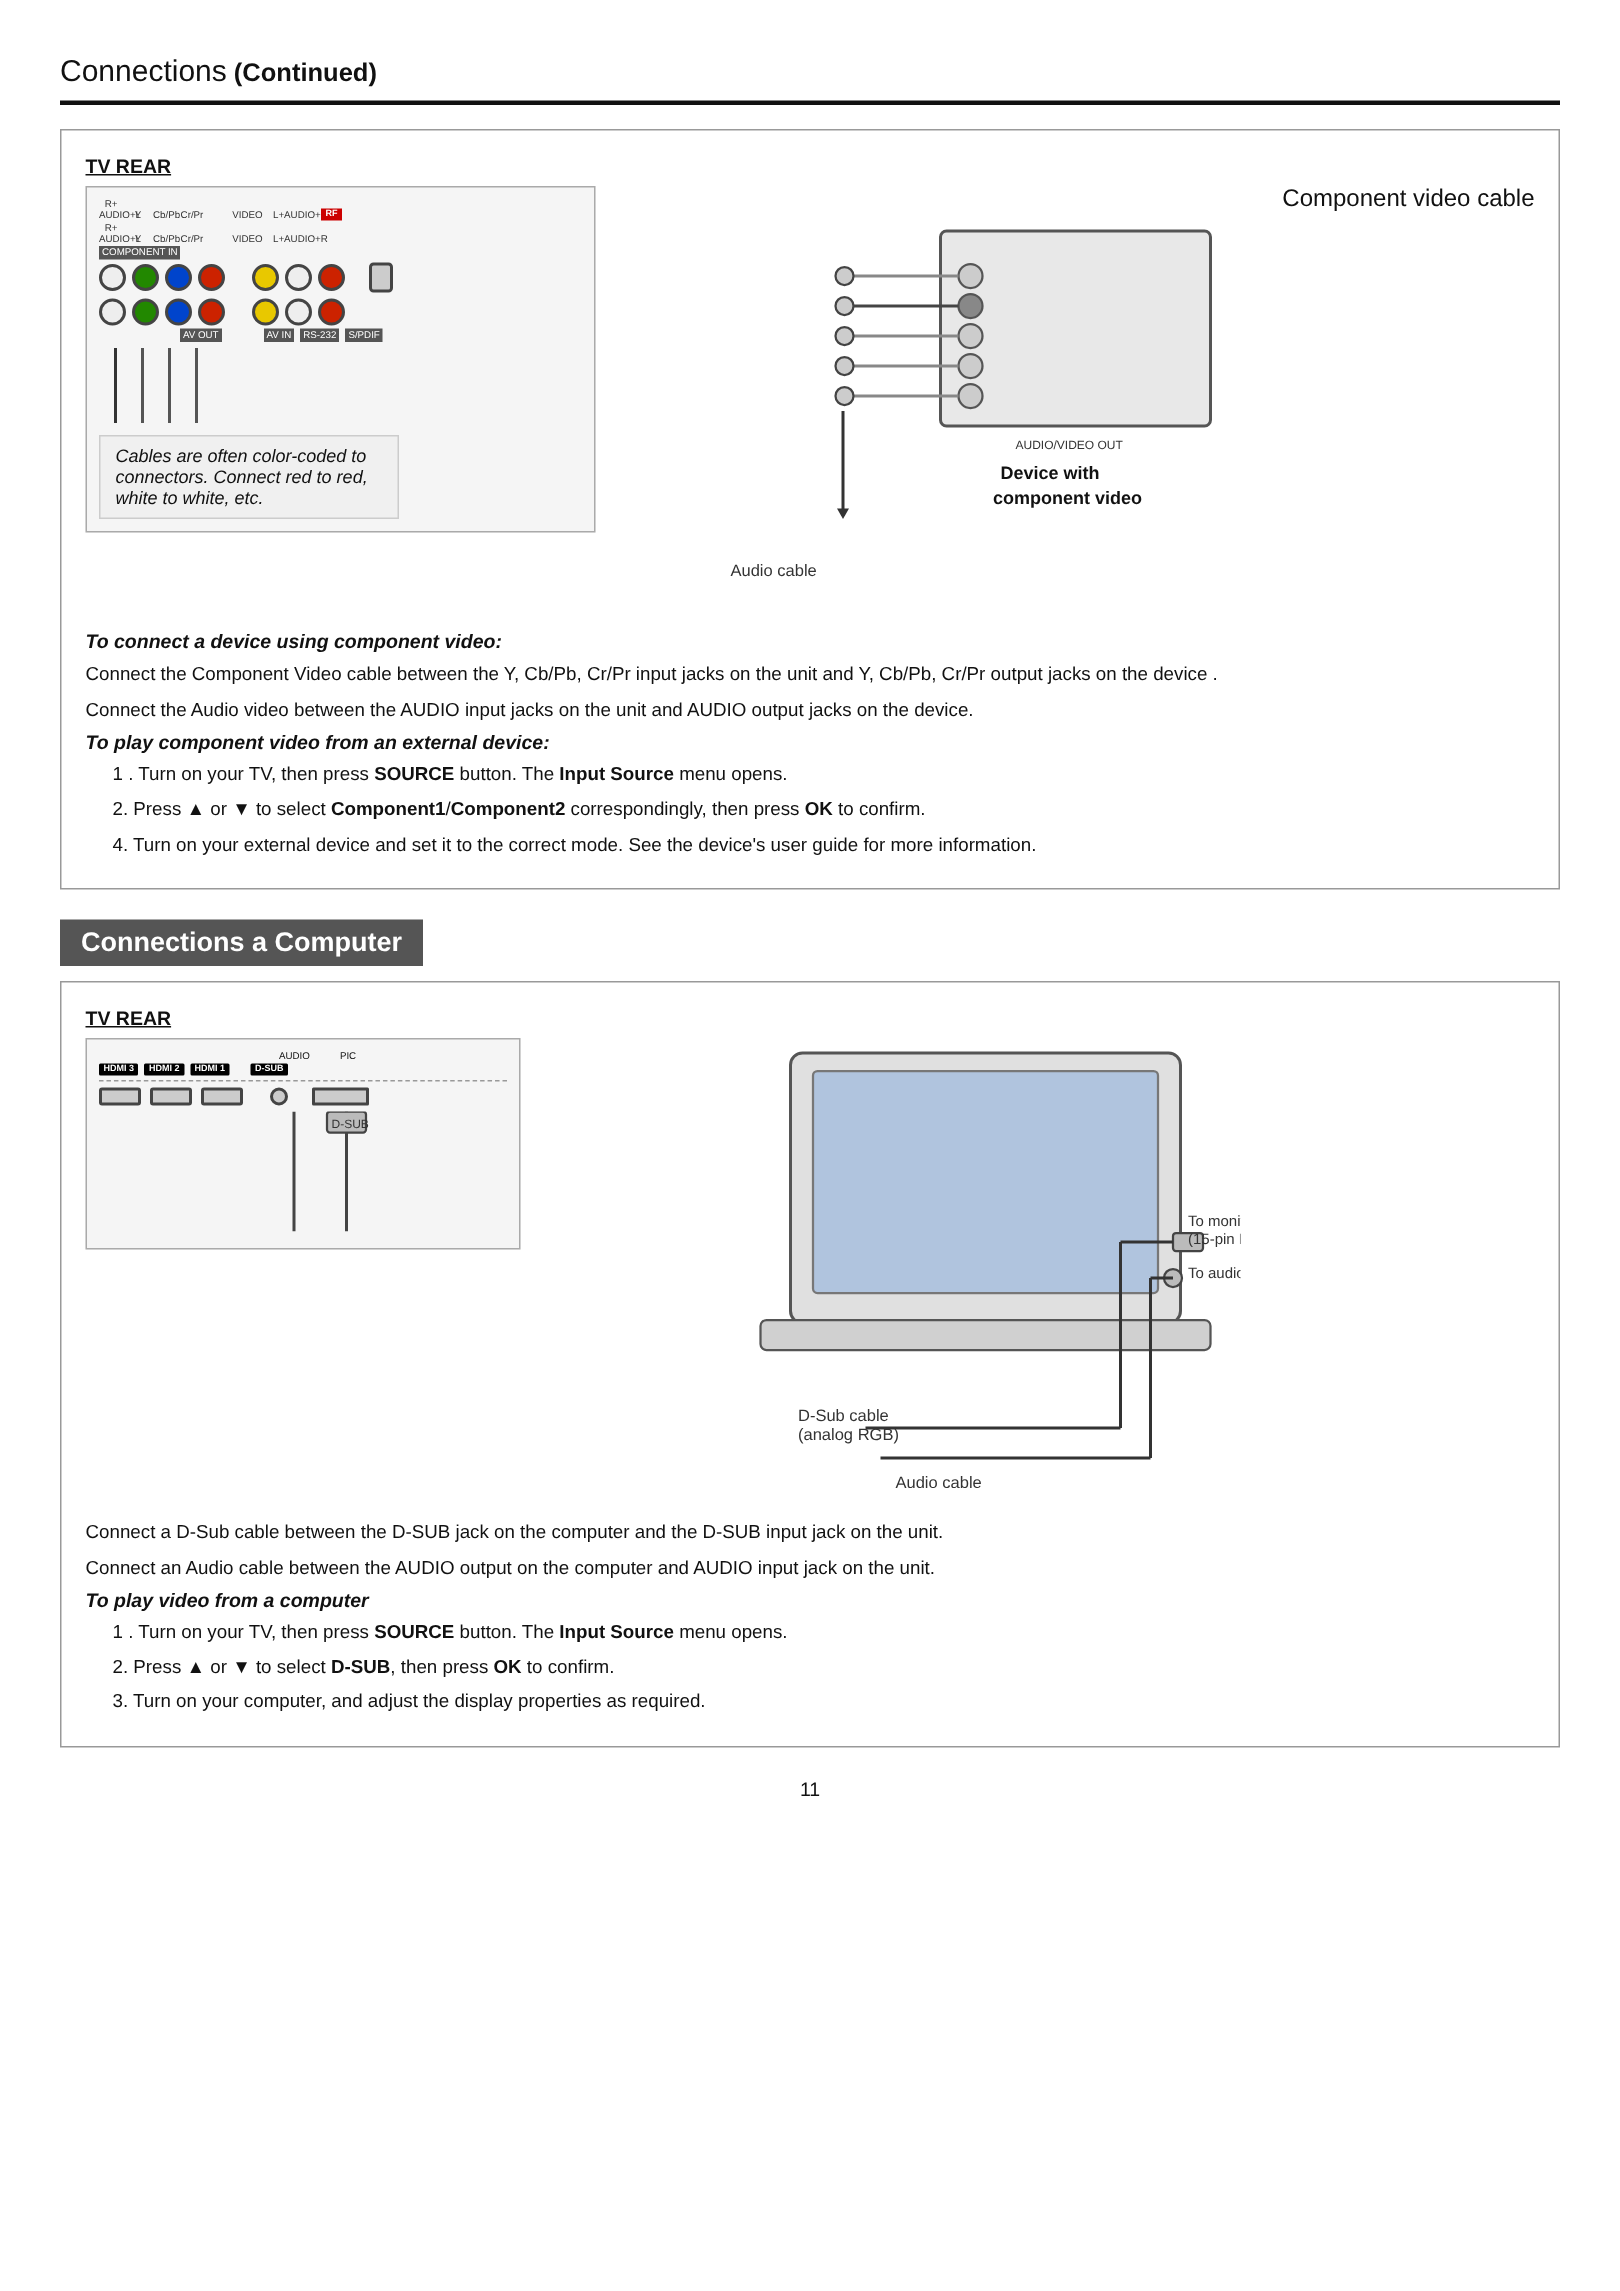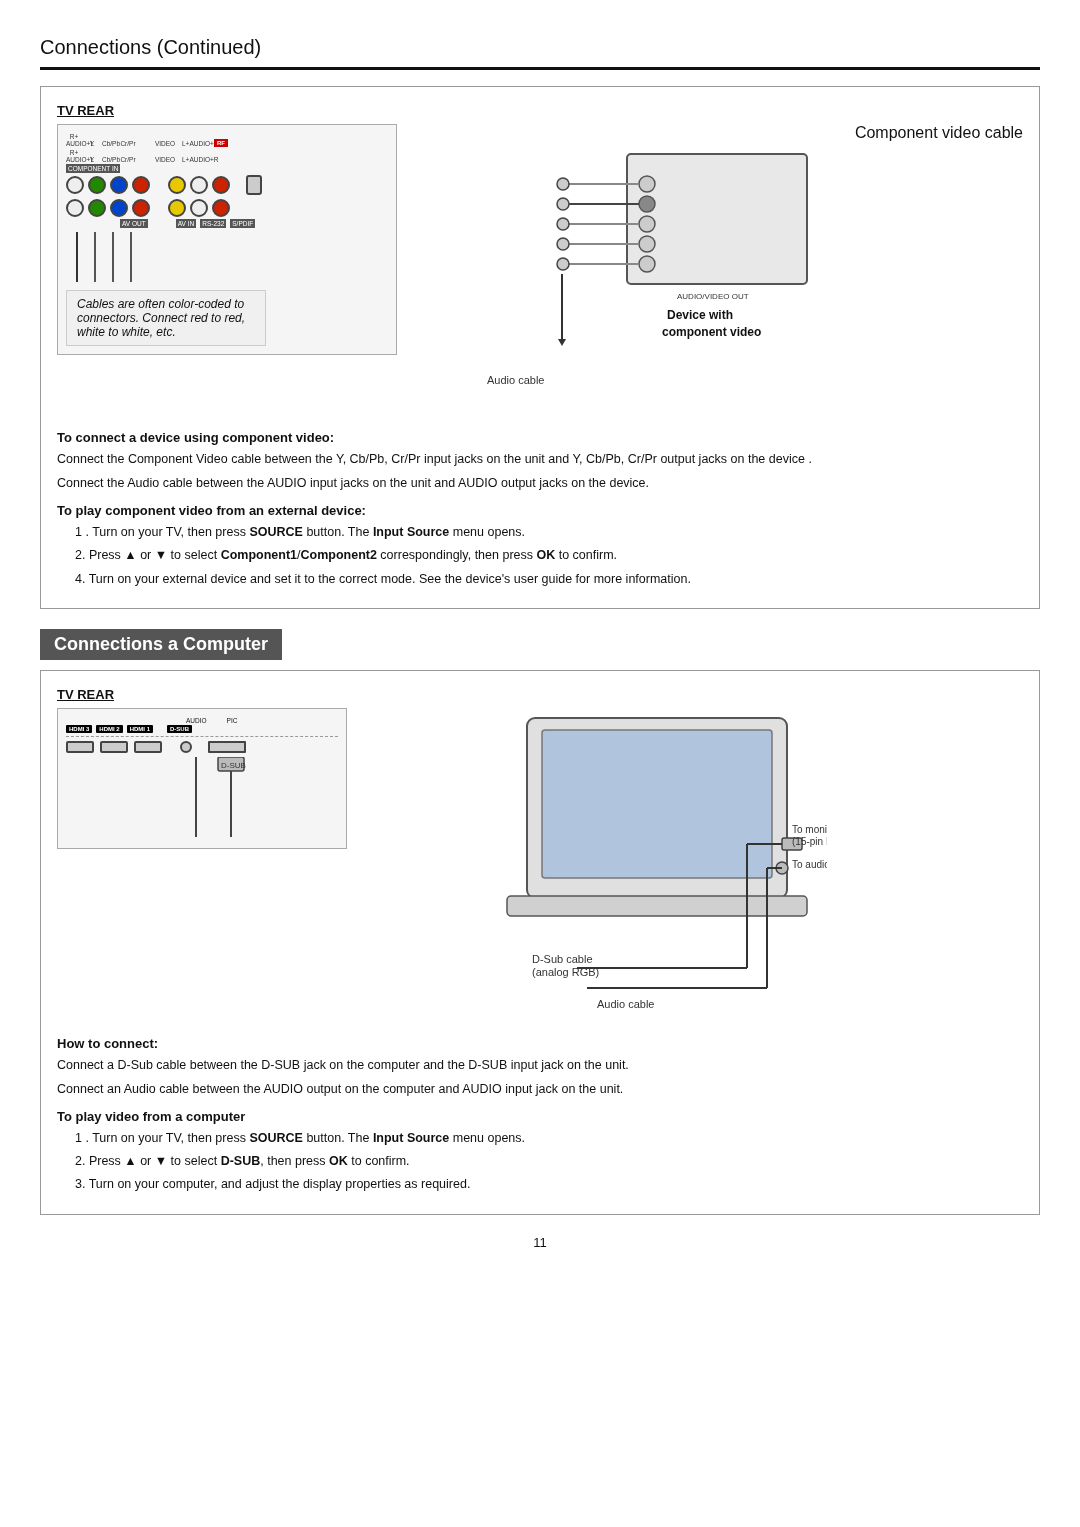--- a/index.html
+++ b/index.html
@@ -52,21 +52,21 @@
       width: 200px;
       margin-top: 8px;
     }
     .instructions-section {
       padding: 8px 0 0 0;
     }
     .instr-heading {
       font-weight: bold;
       font-size: 13px;
       margin-bottom: 4px;
-      margin-top: 10px;
+      font-style: italic;
     }
     .instr-text {
       font-size: 12.5px;
       line-height: 1.6;
       margin-bottom: 4px;
     }
     .instr-list {
       margin-left: 18px;
       font-size: 12.5px;
       line-height: 1.7;
@@ -158,21 +158,21 @@
       font-size: 6px;
       font-weight: bold;
       padding: 1px 3px;
       border-radius: 1px;
     }
   </style>
 </head>
 <body>
 
 <div class="page-title">
-  <span>Connections</span><span style="font-weight:normal;font-size:20px;"> (Continued)</span>
+  <span>Connections</span><span style="font-weight:bold;font-size:17px;"> (Continued)</span>
 </div>
 
 <div>
 
   <div class="section-box">
 
     <div class="tv-rear-label">TV REAR</div>
 
     <div class="comp-diagram-wrapper">
 
@@ -287,21 +287,21 @@
           <line x1="125" y1="130" x2="125" y2="200" stroke="#333" stroke-width="2"></line>
 
           <polygon points="121,195 129,195 125,202" fill="#333"></polygon>
         </svg>
       </div>
     </div>
 
     <div class="instructions-section">
       <div class="instr-heading">To connect a device using component video:</div>
       <p class="instr-text">Connect the Component Video cable between the Y, Cb/Pb, Cr/Pr input jacks on the unit and Y, Cb/Pb, Cr/Pr output jacks on the device .</p>
-      <p class="instr-text">Connect the Audio cable between the AUDIO input jacks on the unit and AUDIO output jacks on the device.</p>
+      <p class="instr-text">Connect the Audio video between the AUDIO input jacks on the unit and AUDIO output jacks on the device.</p>
 
       <div class="instr-heading">To play component video from an external device:</div>
       <ul class="instr-list" style="list-style:none; padding-left:0;">
         <li>
           1 . Turn on your TV, then press <b>SOURCE</b> button. The <b>Input Source</b> menu opens.
         </li>
         <li>
           2. Press ▲ or ▼ to select <b>Component1</b>/<b>Component2</b> correspondingly, then press <b>OK</b> to confirm.
         </li>
         <li>
@@ -386,21 +386,20 @@
 
           <text x="415" y="125" font-size="10" fill="#333">To monitor port</text>
           <text x="415" y="137" font-size="10" fill="#333">(15-pin D-Sub)</text>
 
           <text x="415" y="160" font-size="10" fill="#333">To audio output jack</text>
         </svg>
       </div>
     </div>
 
     <div class="instructions-section">
-      <div class="instr-heading">How to connect:</div>
       <p class="instr-text">Connect a D-Sub cable between the D-SUB jack on the computer and the D-SUB input jack on the unit.</p>
       <p class="instr-text">Connect an Audio cable between  the AUDIO output on the computer and AUDIO input jack on the unit.</p>
 
       <div class="instr-heading">To play video from a computer</div>
       <ul class="instr-list" style="list-style:none; padding-left:0;">
         <li>
           1 .  Turn on your TV, then press <b>SOURCE</b> button. The <b>Input Source</b> menu opens.
         </li>
         <li>
           2.  Press ▲ or ▼ to select <b>D-SUB</b>, then press <b>OK</b> to confirm.

